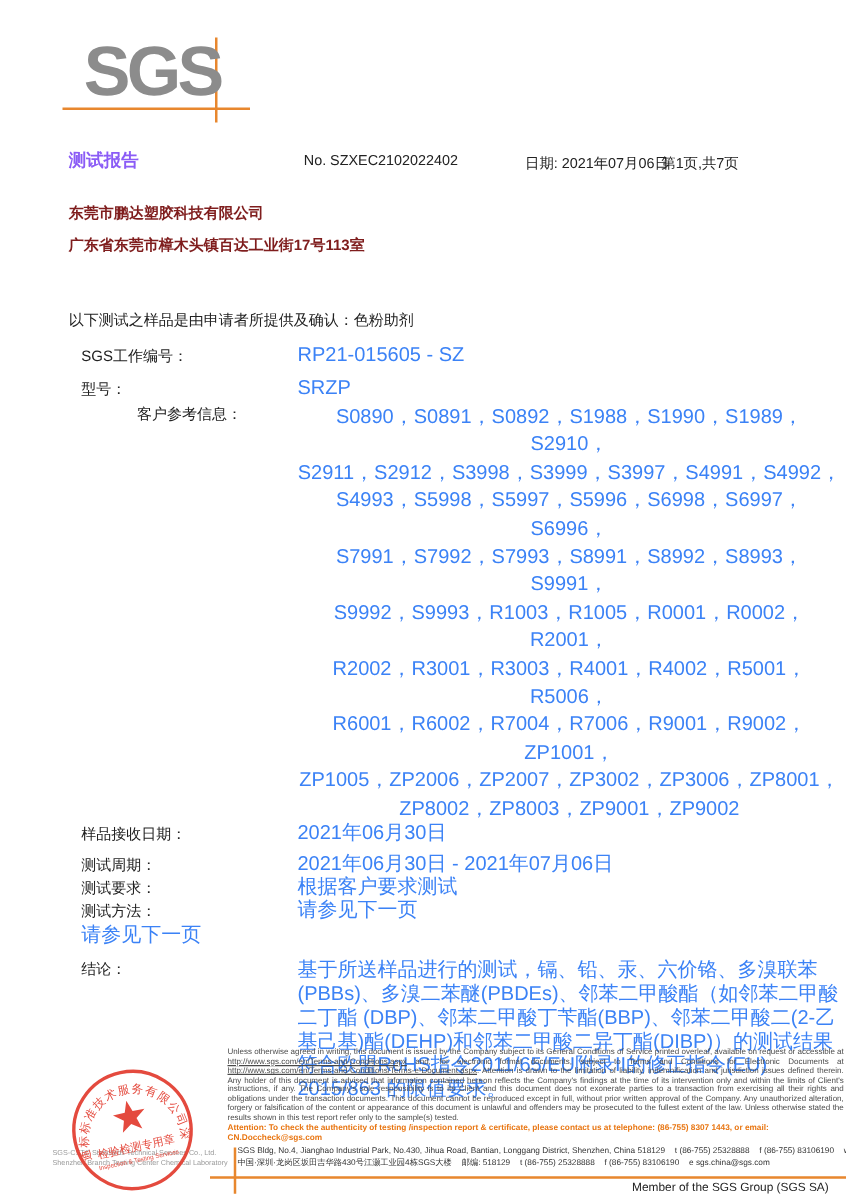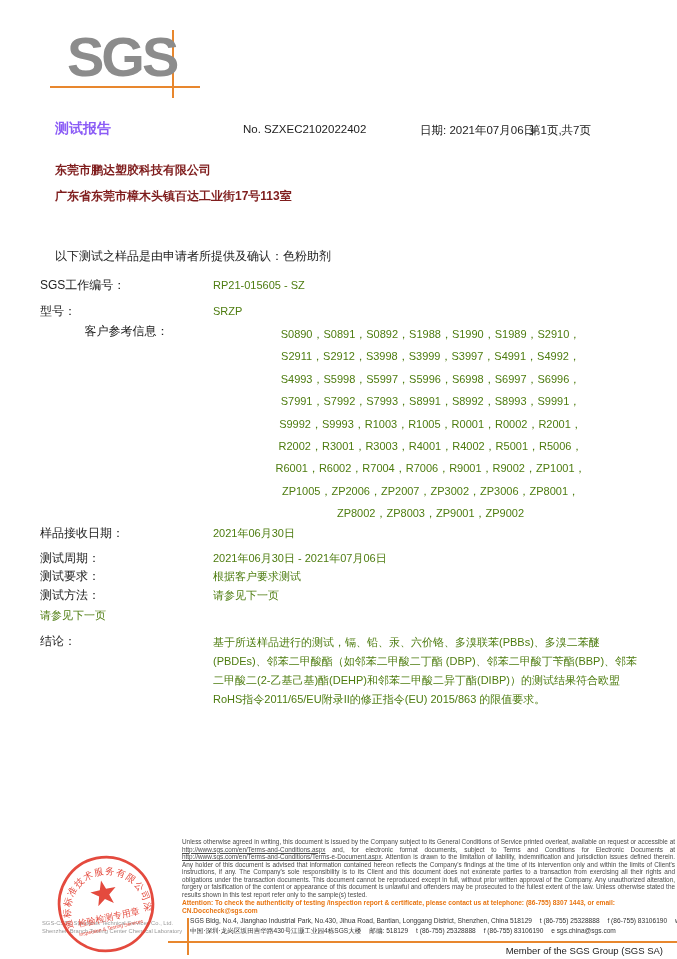--- a/index.html
+++ b/index.html
@@ -19,24 +19,24 @@
   .title-row{position:absolute;left:55px;top:120px;right:10px;height:22px;}
   .t-title{position:absolute;left:0;top:0;font-size:14px;font-weight:bold;color:#8b5cf6;}
   .t-no{position:absolute;left:188px;top:3px;font-size:11.5px;color:#222;}
   .t-date{position:absolute;left:365px;top:3px;font-size:11.5px;color:#222;}
   .t-pages{position:absolute;left:474px;top:3px;font-size:11.5px;color:#222;}
   
   .applicant{position:absolute;left:55px;top:157px;font-size:12px;font-weight:bold;line-height:26px;color:#7f1d1d;}
   
   .intro{position:absolute;left:55px;top:248px;font-size:12px;color:#222;}
   
-  .fields{position:absolute;left:40px;top:277px;width:608px;}
+  .fields{position:absolute;left:65px;top:277px;width:608px;}
   .frow{display:flex;align-items:flex-start;}
   .flabel{width:173px;flex:0 0 173px;font-size:12px;line-height:16px;color:#222;}
-  .fvalue{flex:1;font-size:11px;line-height:16px;color:#4d7c0f;}
+  .fvalue{flex:1;font-size:16px;line-height:16px;color:#3b82f6;}
   .r1{margin-bottom:10px;} .r2{margin-bottom:4px;align-items:flex-end;} .r3{margin-bottom:0;text-align:center;}
   .r4{margin-bottom:9px;} .r5{margin-bottom:2px;} .r6{margin-bottom:3px;}
   .r7{margin-bottom:4px;} .r8{margin-bottom:10px;}
   .ref-line{line-height:22.4px;}
   .conclusion{line-height:19px;}
   
   .footer-right{position:absolute;left:182px;top:838px;width:493px;}
   .disclaimer{font-size:6.4px;line-height:7.5px;color:#4a4a4a;text-align:justify;}
   .dlink{color:#4a4a4a;text-decoration:underline;}
   .attention{margin-top:1px;font-size:6.6px;line-height:7.6px;font-weight:bold;color:#e87511;}

